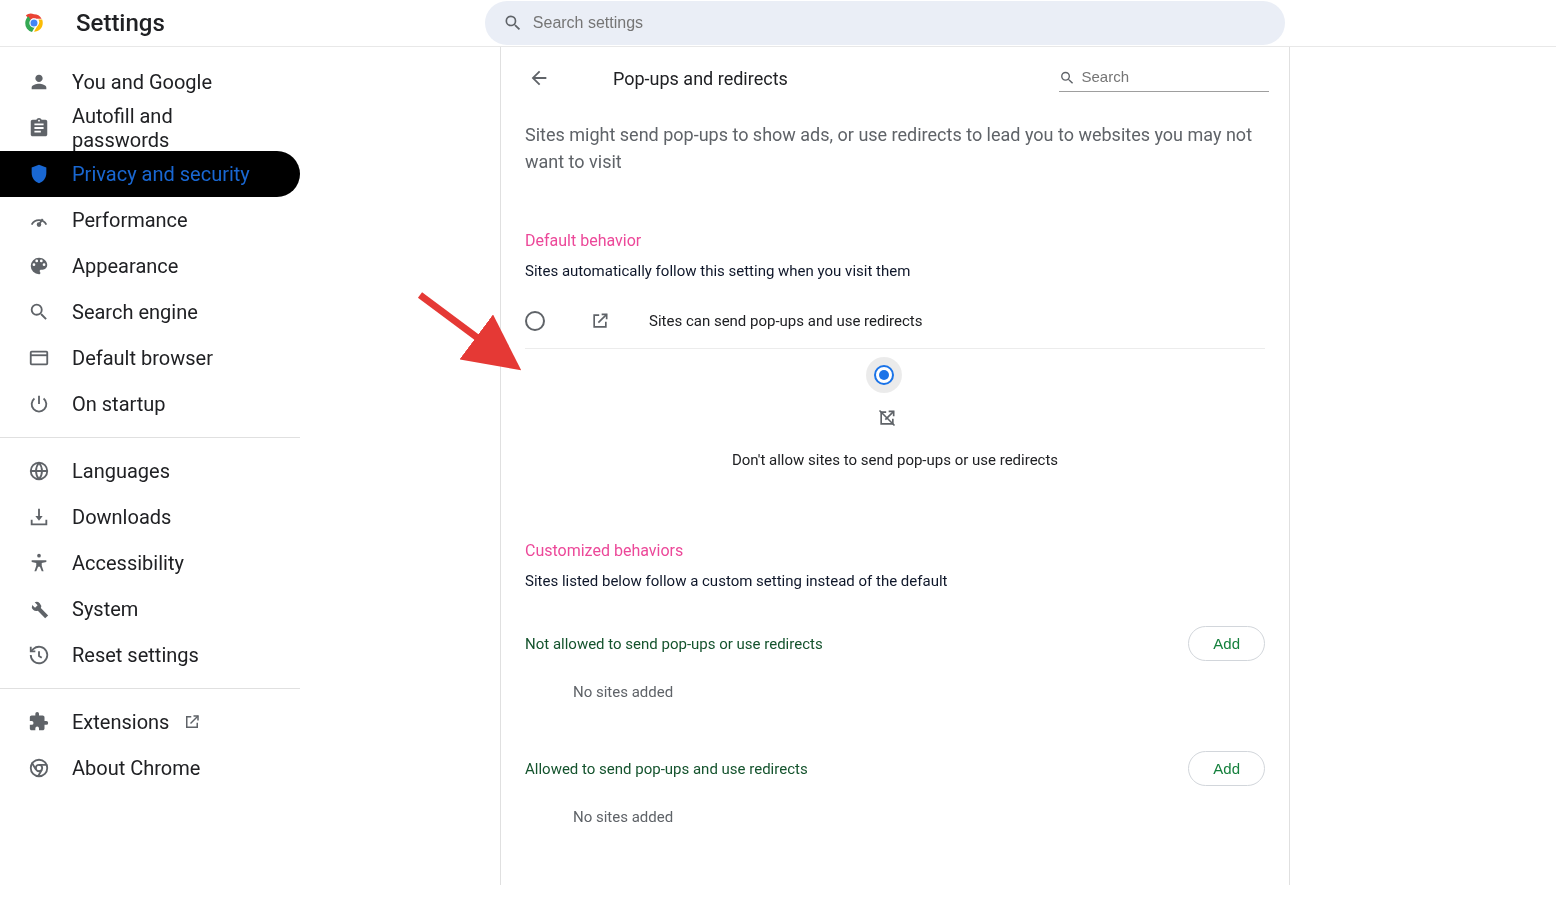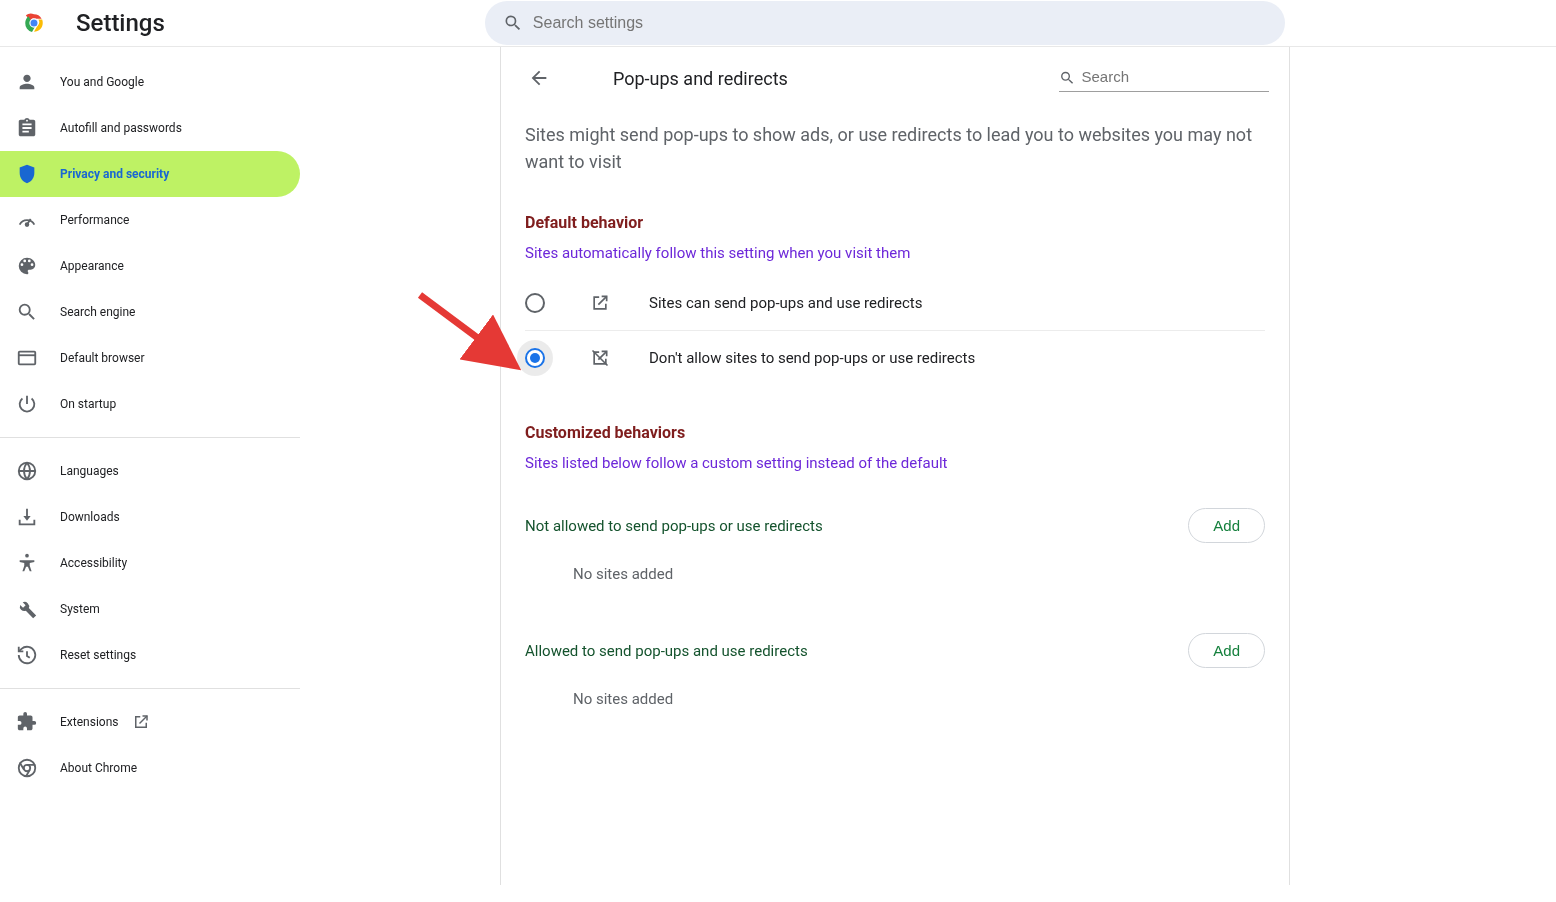--- a/index.html
+++ b/index.html
@@ -52,30 +52,30 @@
     border-right: none;
   }
   .sidebar .group-divider {
     border-top: 1px solid #e0e0e0;
     margin: 10px 0 10px 0;
   }
   .sidebar-item {
     display: flex;
     align-items: center;
     height: 46px;
-    padding: 0 16px;
-    font-size: 12px;
+    padding: 0 28px;
+    font-size: 20px;
     color: #202124;
     border-radius: 0 23px 23px 0;
     cursor: pointer;
   }
   .sidebar-item.active {
-    background: #bef264;
+    background: #000000;
     color: #1967d2;
-    font-weight: 700;
+    font-weight: 400;
   }
   .sidebar-item .icon {
     width: 22px; height: 22px; margin-right: 22px;
     display: flex; align-items: center; justify-content: center;
   }
   .sidebar-item .ext-link-icon { margin-left: 14px; color: #5f6368; }
   .main {
     flex: 1;
     display: flex;
     justify-content: flex-start;
@@ -121,39 +121,40 @@
     padding: 0 24px;
   }
   .desc {
     color: #5f6368;
     font-size: 18px;
     margin-top: 12px;
     line-height: 1.5;
   }
   .section-title {
     font-size: 16px;
-    font-weight: 700;
-    margin-top: 38px;
-    color: #7f1d1d;
+    font-weight: 400;
+    margin-top: 56px;
+    color: #ec4899;
   }
   .section-sub {
-    color: #6d28d9;
+    color: #0f172a;
     font-size: 15px;
     margin-top: 12px;
   }
   .radio-row {
     display: flex;
     align-items: center;
     padding: 16px 0;
     font-size: 15px;
     color: #202124;
     gap: 22px;
   }
   .radio-row + .radio-row {
     border-top: 1px solid #ececec;
+    flex-direction: column;
   }
   .radio-outer {
     width: 20px; height: 20px; border: 2px solid #5f6368; border-radius: 50%;
     display: flex; align-items: center; justify-content: center;
     margin-right: 22px;
     background: #fff;
   }
   .radio-outer.selected {
     border-color: #1a73e8;
     box-shadow: 0 0 0 8px rgba(0,0,0,0.08);

